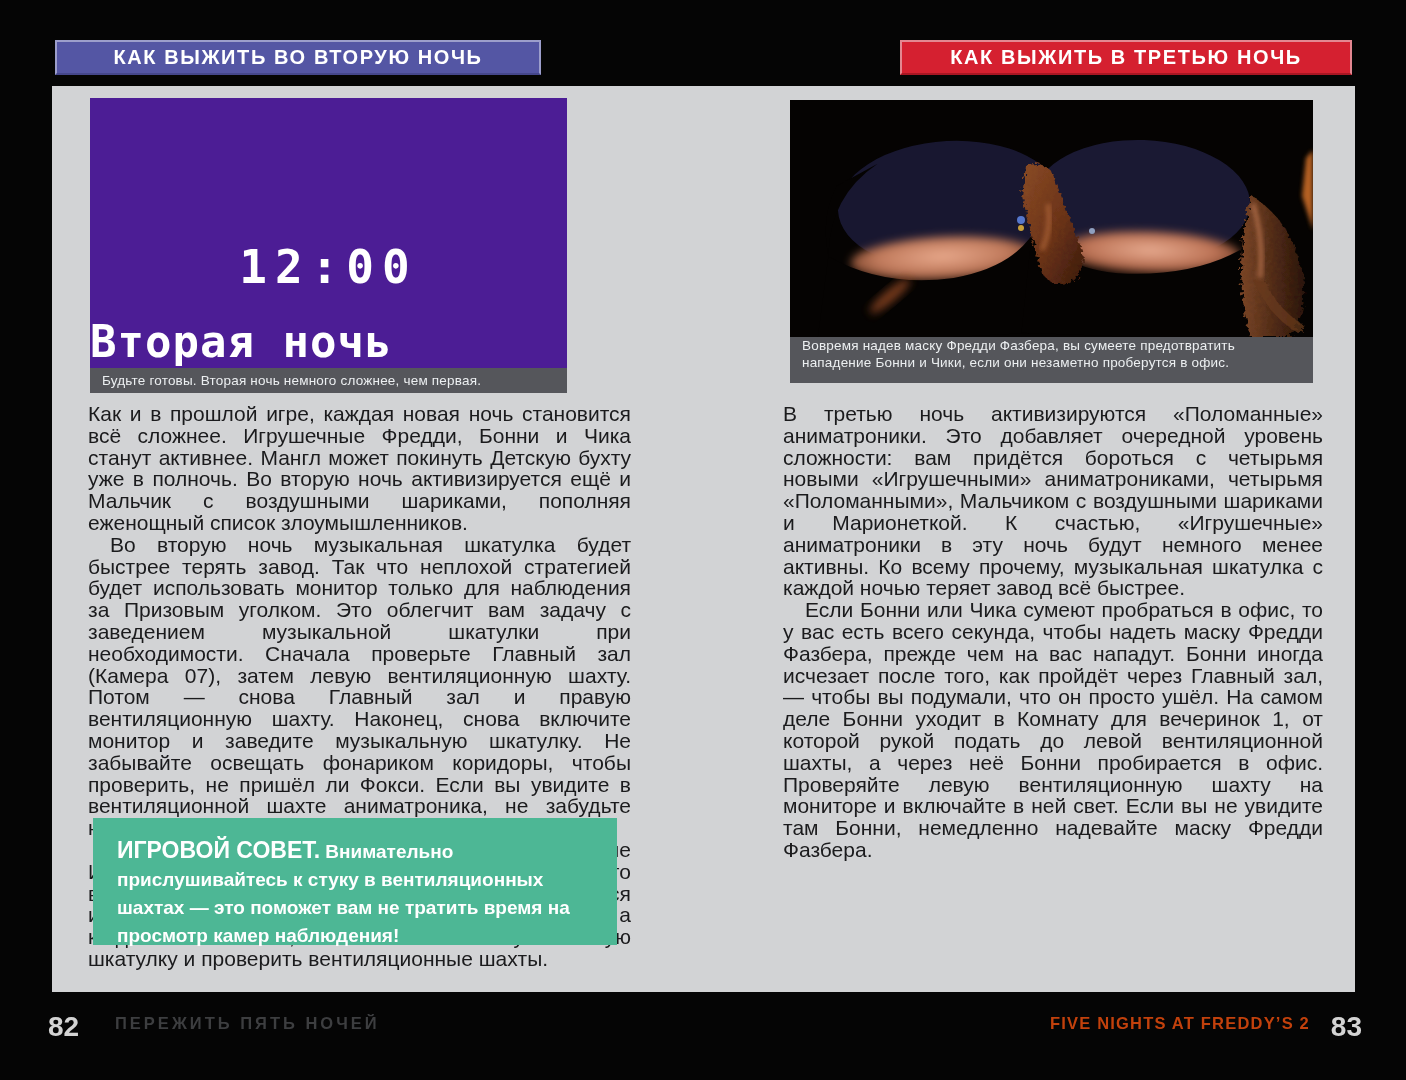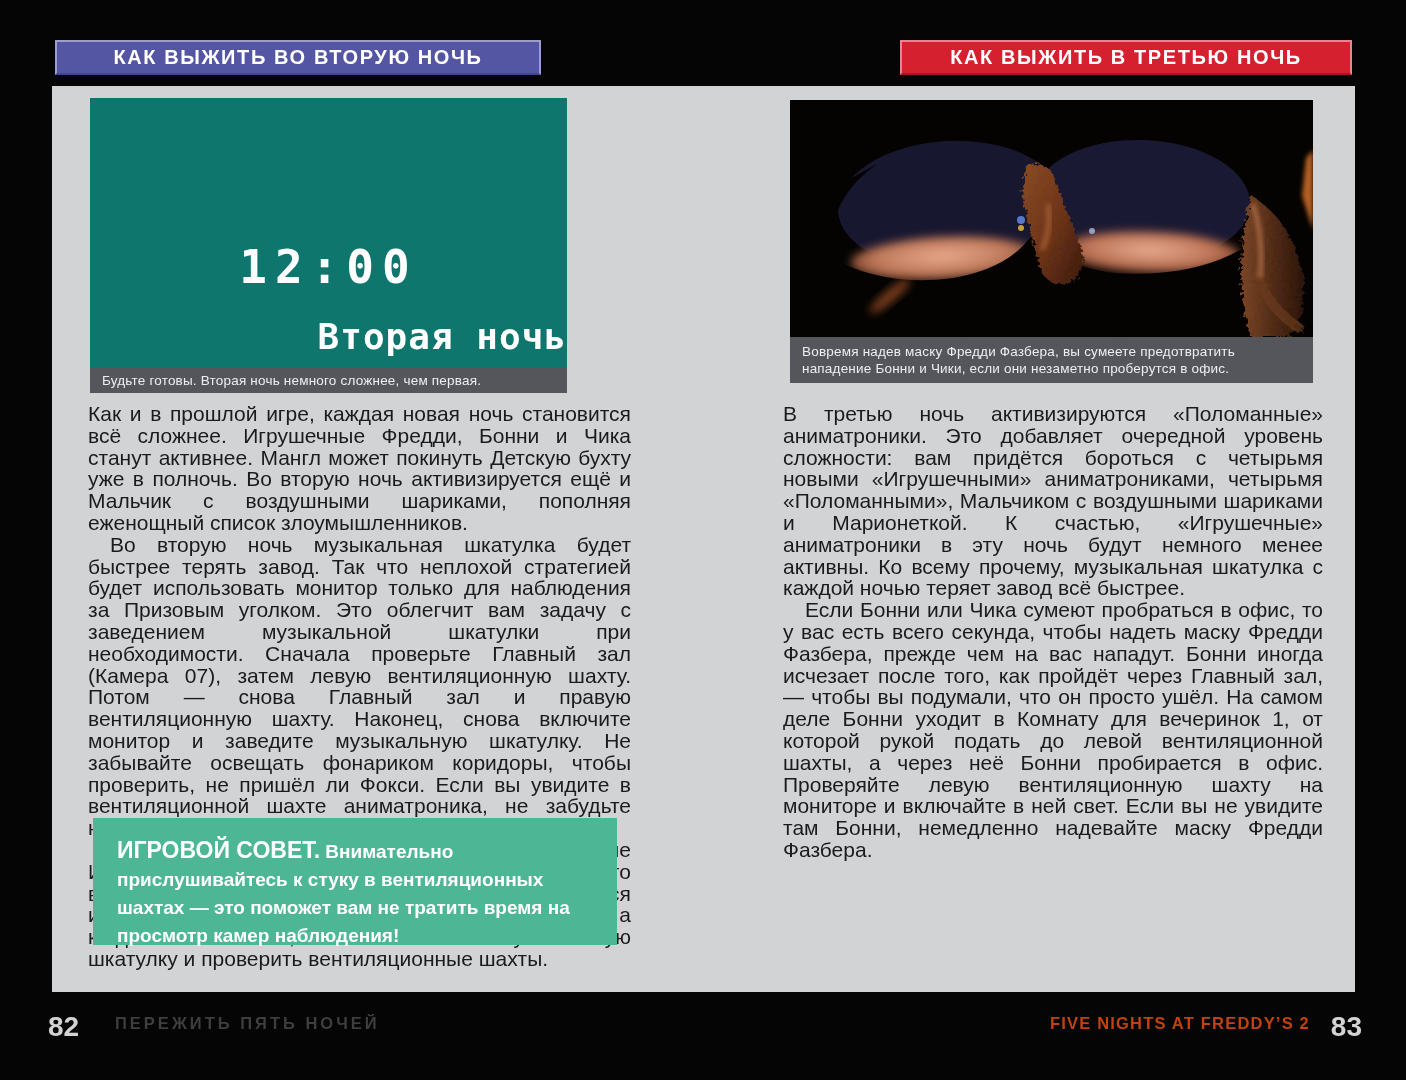--- a/index.html
+++ b/index.html
@@ -9,37 +9,37 @@
   }
   .spread{position:absolute;left:52px;top:86px;width:1303px;height:906px;background:#d2d3d5;}
   
   .banner{
     position:absolute;top:40px;height:35px;display:flex;align-items:center;justify-content:center;
     color:#fff;font-weight:bold;font-size:20px;letter-spacing:1.6px;box-sizing:border-box;
   }
   .banner-left{left:55px;width:486px;background:#5456a4;border:2px solid #9c9ecb;border-bottom-color:#45478c;}
   .banner-right{left:900px;width:452px;background:#d52030;border:2px solid #e38791;border-bottom-color:#a81623;}
   
-  .photo{position:absolute;background:#0f766e;overflow:hidden;}
+  .photo{position:absolute;background:#4c1d95;overflow:hidden;}
   .photo-left{left:90px;top:98px;width:477px;height:270px;}
   .photo-right{left:790px;top:100px;width:523px;height:237px;}
   .pixel-time{
     position:absolute;left:0;right:0;top:142px;text-align:center;color:#fff;
     font-family:"DejaVu Sans Mono",monospace;font-weight:bold;font-size:46px;letter-spacing:8px;
   }
   .pixel-night{
-    position:absolute;left:0;right:0;top:218px;text-align:right;color:#fff;
-    font-family:"DejaVu Sans Mono",monospace;font-weight:bold;font-size:36px;letter-spacing:1px;
+    position:absolute;left:0;right:0;top:218px;text-align:left;color:#fff;
+    font-family:"DejaVu Sans Mono",monospace;font-weight:bold;font-size:44px;letter-spacing:1px;
   }
   .caption-bar{
     position:absolute;background:#55565b;color:#eceff1;box-sizing:border-box;
     font-size:13.5px;line-height:17px;padding:4px 12px;letter-spacing:0.2px;
   }
   .caption-left{left:90px;top:368px;width:477px;height:25px;padding-top:4px;}
-  .caption-right{left:790px;top:337px;width:523px;height:46px;padding-top:6px;}
+  .caption-right{left:790px;top:337px;width:523px;height:46px;padding-top:0;}
   
   .body{
     position:absolute;color:#1b1b1d;font-size:21px;line-height:21.8px;text-align:justify;
   }
   .body p{margin:0;}
   .body p + p{text-indent:22px;}
   .body-left{left:88px;top:403px;width:543px;}
   .body-right{left:783px;top:403px;width:540px;}
   
   .tip-box{

